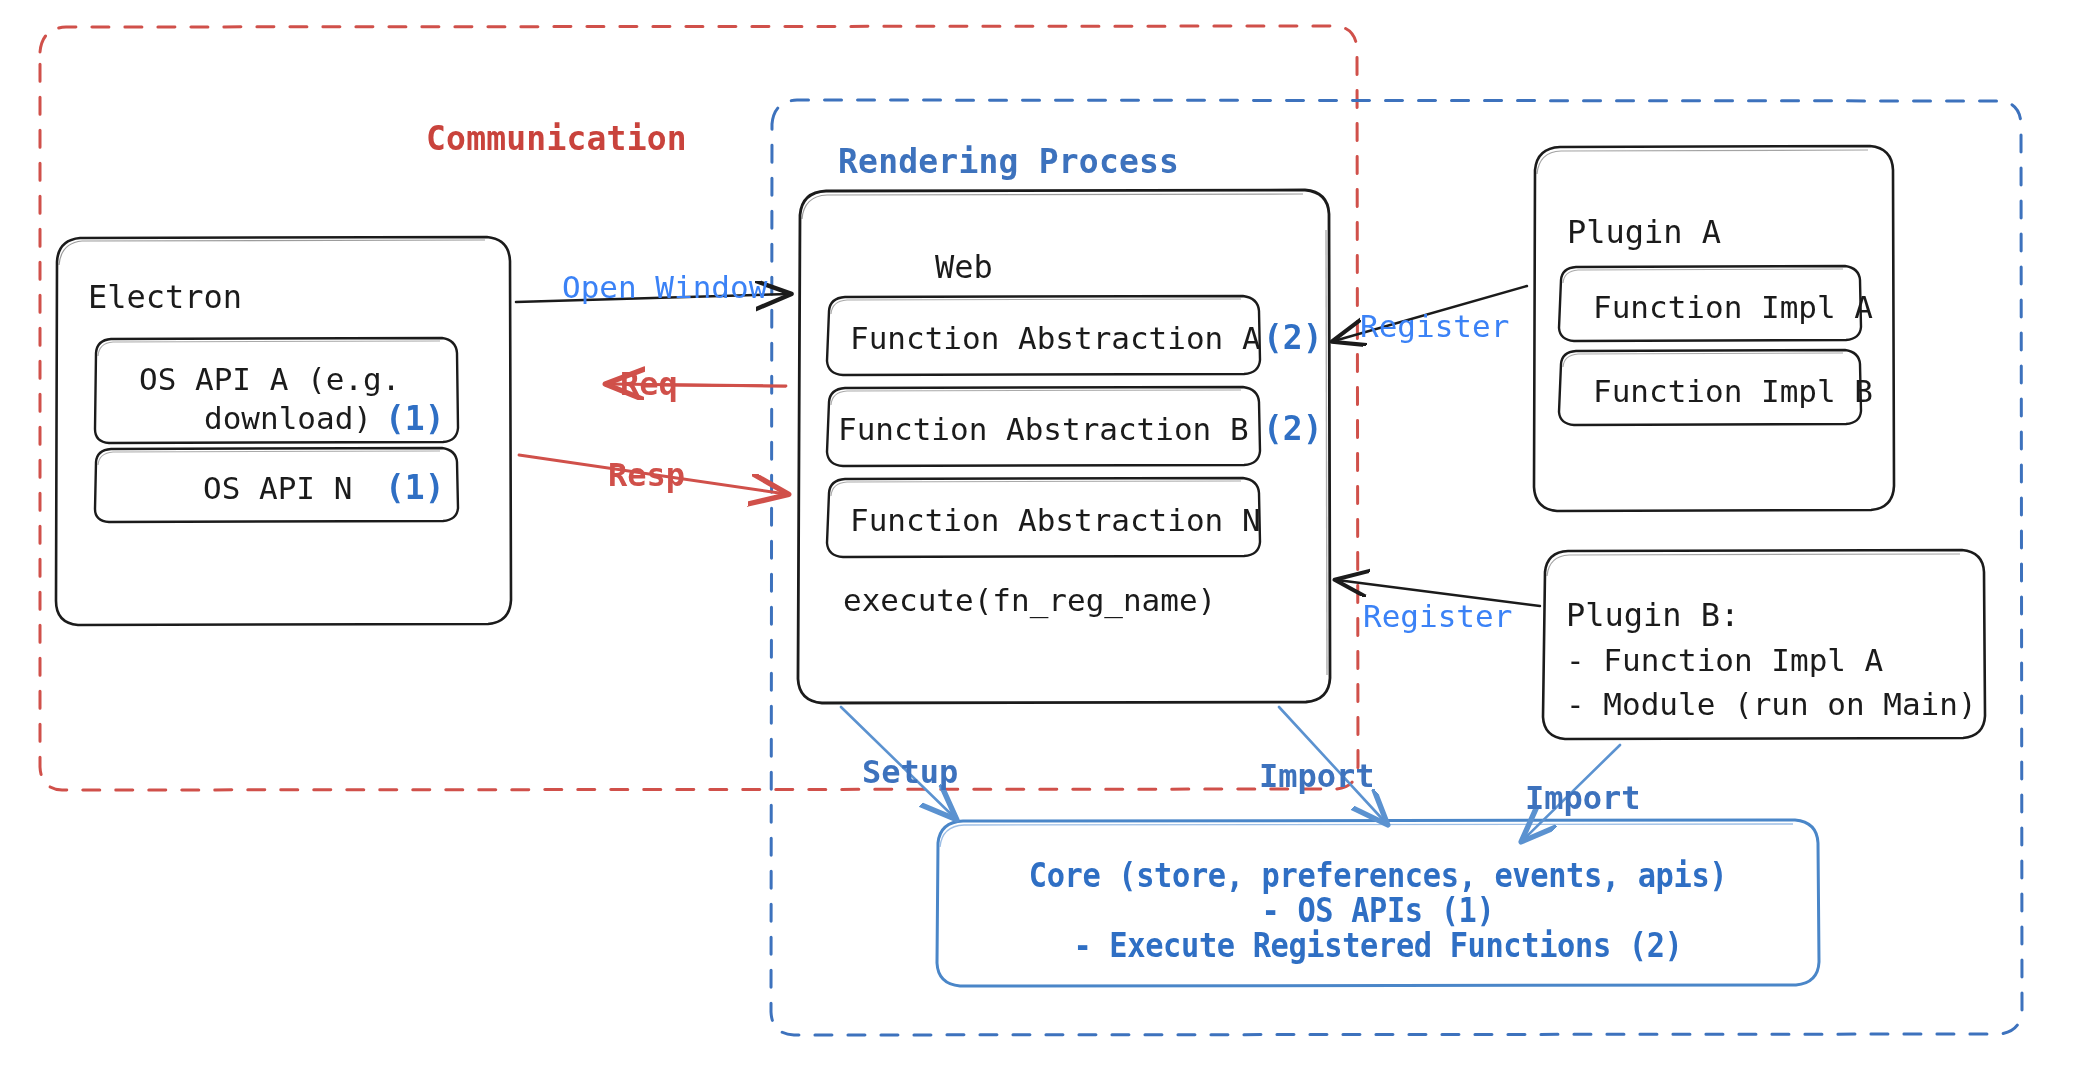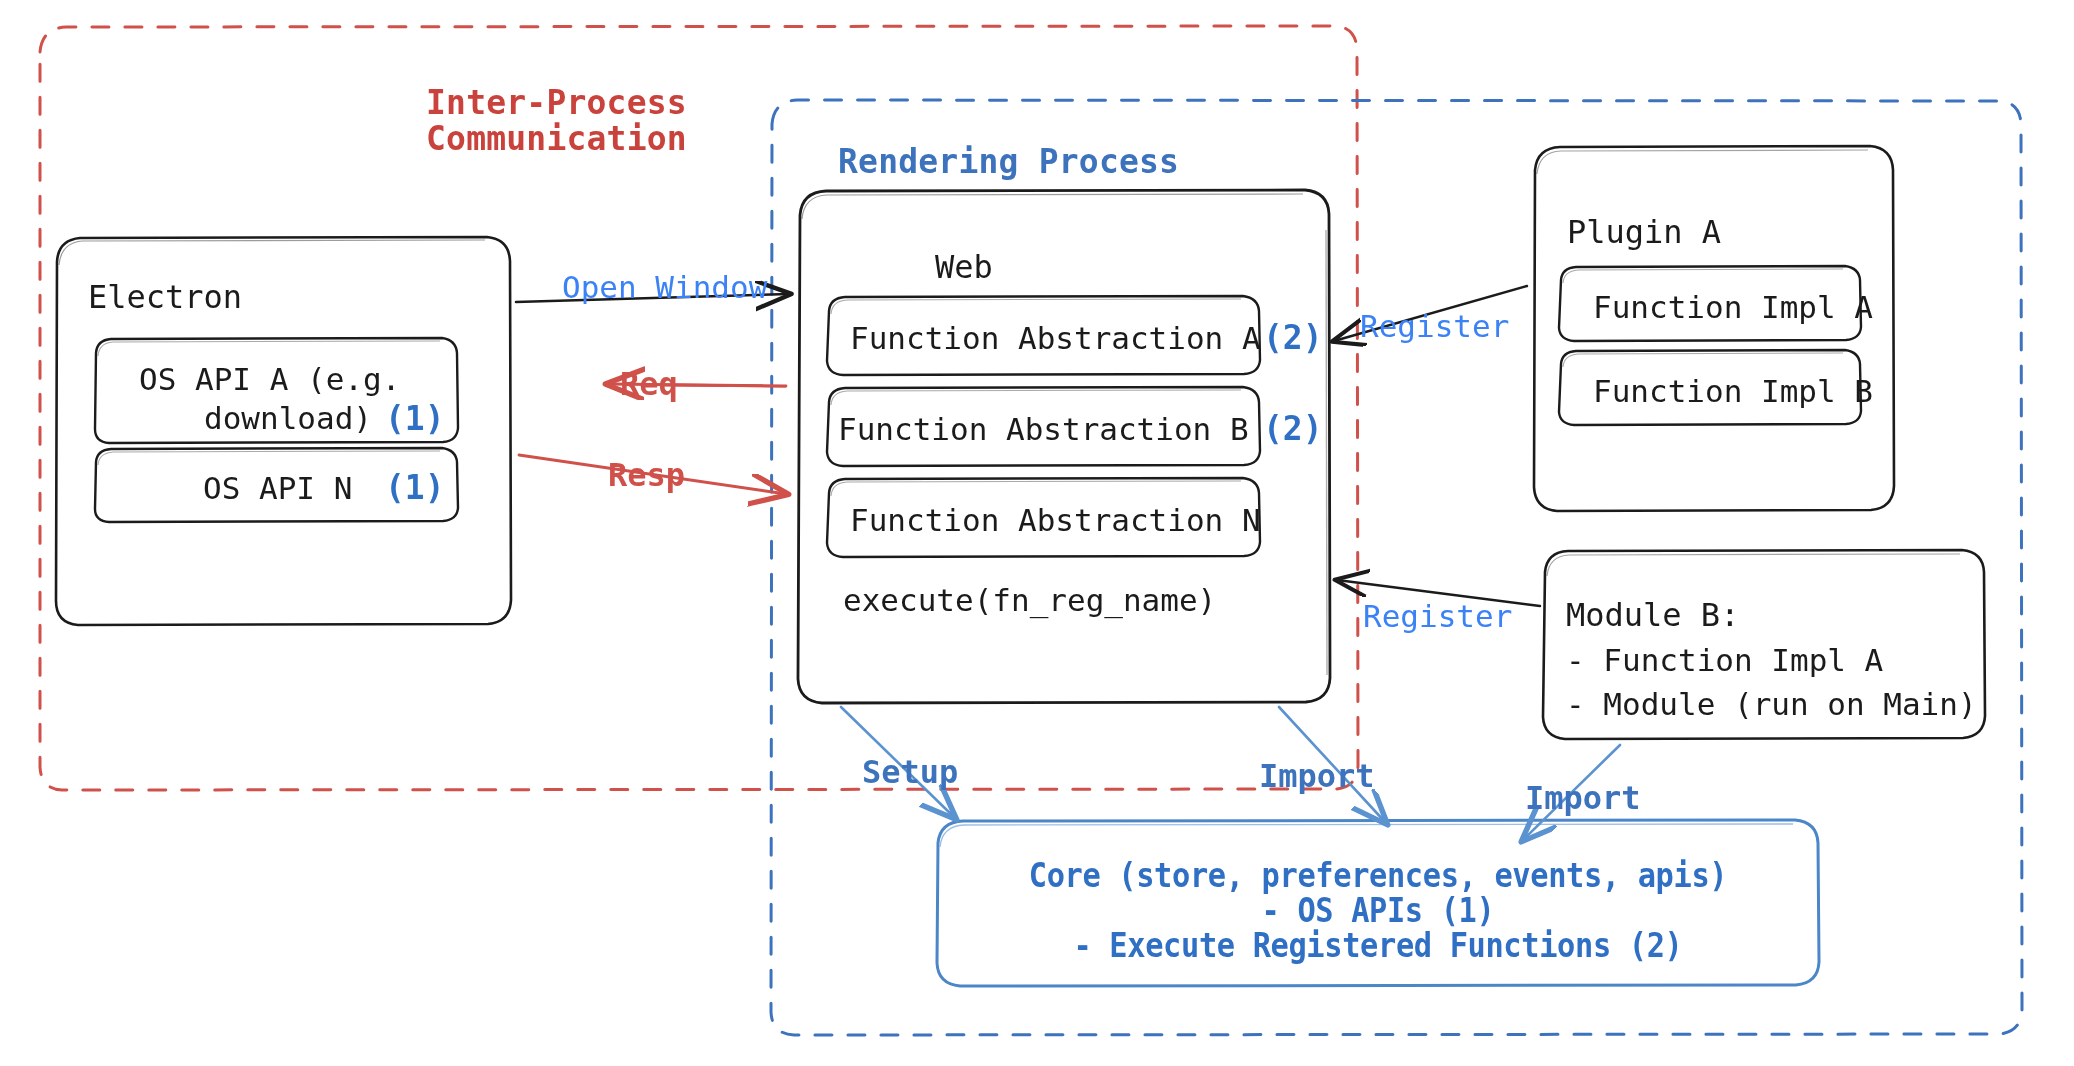--- a/index.html
+++ b/index.html
@@ -152,21 +152,20 @@
 
     <g>
       <path d="M1279,707 L1386,823" fill="none" stroke="#5b92d0" stroke-width="2.6" marker-end="url(#ah-blue)" stroke-linecap="round"></path>
     </g>
 
     <g>
       <path d="M1620,745 L1523,840" fill="none" stroke="#5b92d0" stroke-width="2.6" marker-end="url(#ah-blue)" stroke-linecap="round"></path>
     </g>
   </svg>
 
-  <div class="lbl mono ipc-title" style="left:426px;top:82px;">Inter-Process</div>
   <div class="lbl mono ipc-title" style="left:426px;top:118px;">Communication</div>
 
   <div class="lbl mono rp-title" style="left:796px;top:141px;margin-left:42px;">Rendering Process</div>
 
   <div class="lbl mono box-title" style="left:88px;top:277px;text-align:center;">Electron</div>
   <div class="lbl mono pill-text" style="left:139px;top:359px;">OS API A (e.g.</div>
   <div class="lbl mono pill-text" style="left:192px;top:398px;margin-left:12px;">download)</div>
   <div class="lbl mono badge" style="left:385px;top:398px;">(1)</div>
 
   <div class="lbl mono pill-text" style="left:203px;top:468px;">OS API N</div>
@@ -181,21 +180,21 @@
   <div class="lbl mono badge" style="left:1263px;top:408px;">(2)</div>
 
   <div class="lbl mono pill-text" style="left:850px;top:500px;">Function Abstraction N</div>
 
   <div class="lbl mono box-text" style="left:843px;top:580px;">execute(fn_reg_name)</div>
 
   <div class="lbl mono box-title" style="left:1567px;top:212px;">Plugin A</div>
   <div class="lbl mono pill-text" style="left:1593px;top:287px;">Function Impl A</div>
   <div class="lbl mono pill-text" style="left:1593px;top:371px;">Function Impl B</div>
 
-  <div class="lbl mono box-title" style="left:1566px;top:595px;">Module B:</div>
+  <div class="lbl mono box-title" style="left:1566px;top:595px;">Plugin B:</div>
   <div class="lbl mono box-text" style="left:1566px;top:640px;">- Function Impl A</div>
   <div class="lbl mono box-text" style="left:1566px;top:684px;">- Module (run on Main)</div>
 
   <div class="lbl mono edge-blk" style="left:562px;top:267px;">Open Window</div>
   <div class="lbl mono edge-red" style="left:620px;top:364px;">Req</div>
   <div class="lbl mono edge-red" style="left:608px;top:455px;">Resp</div>
   <div class="lbl mono edge-blk" style="left:1360px;top:306px;">Register</div>
   <div class="lbl mono edge-blk" style="left:1363px;top:596px;">Register</div>
   <div class="lbl mono edge-blue" style="left:862px;top:752px;">Setup</div>
   <div class="lbl mono edge-blue" style="left:1259px;top:756px;">Import</div>

